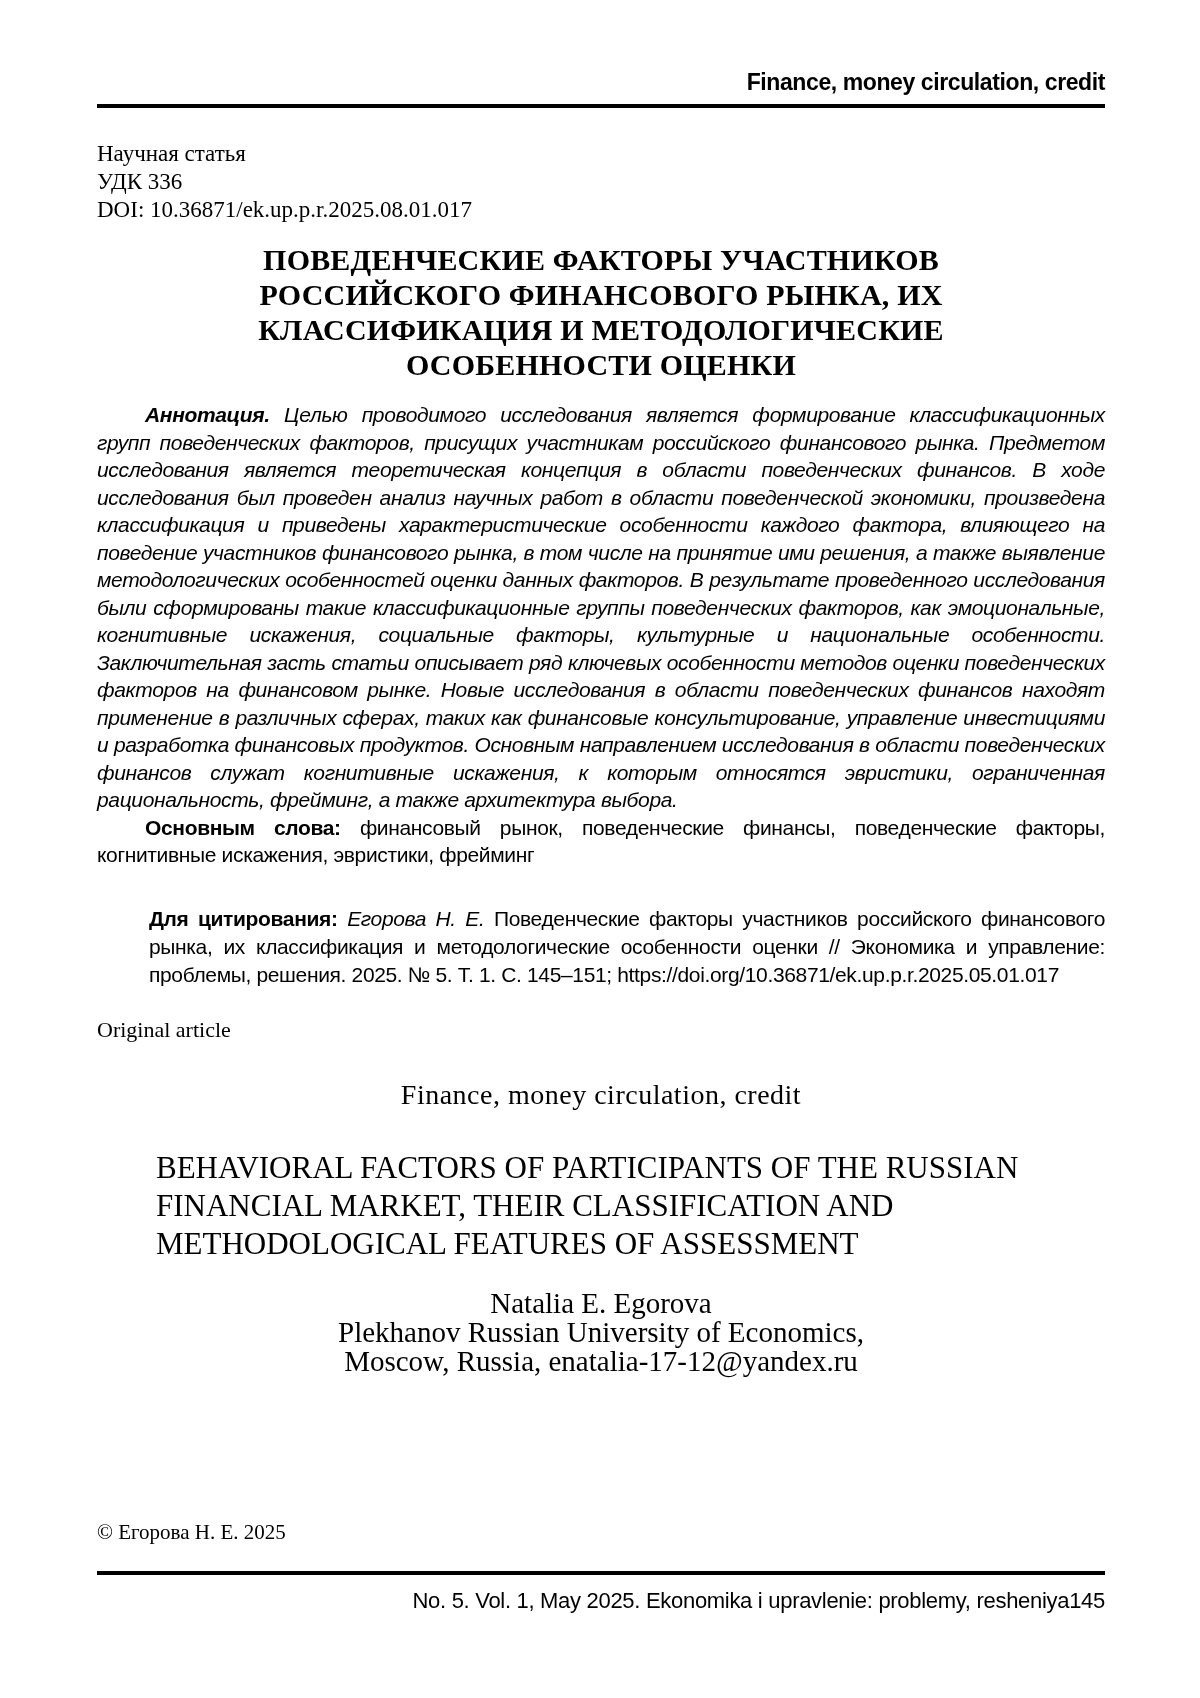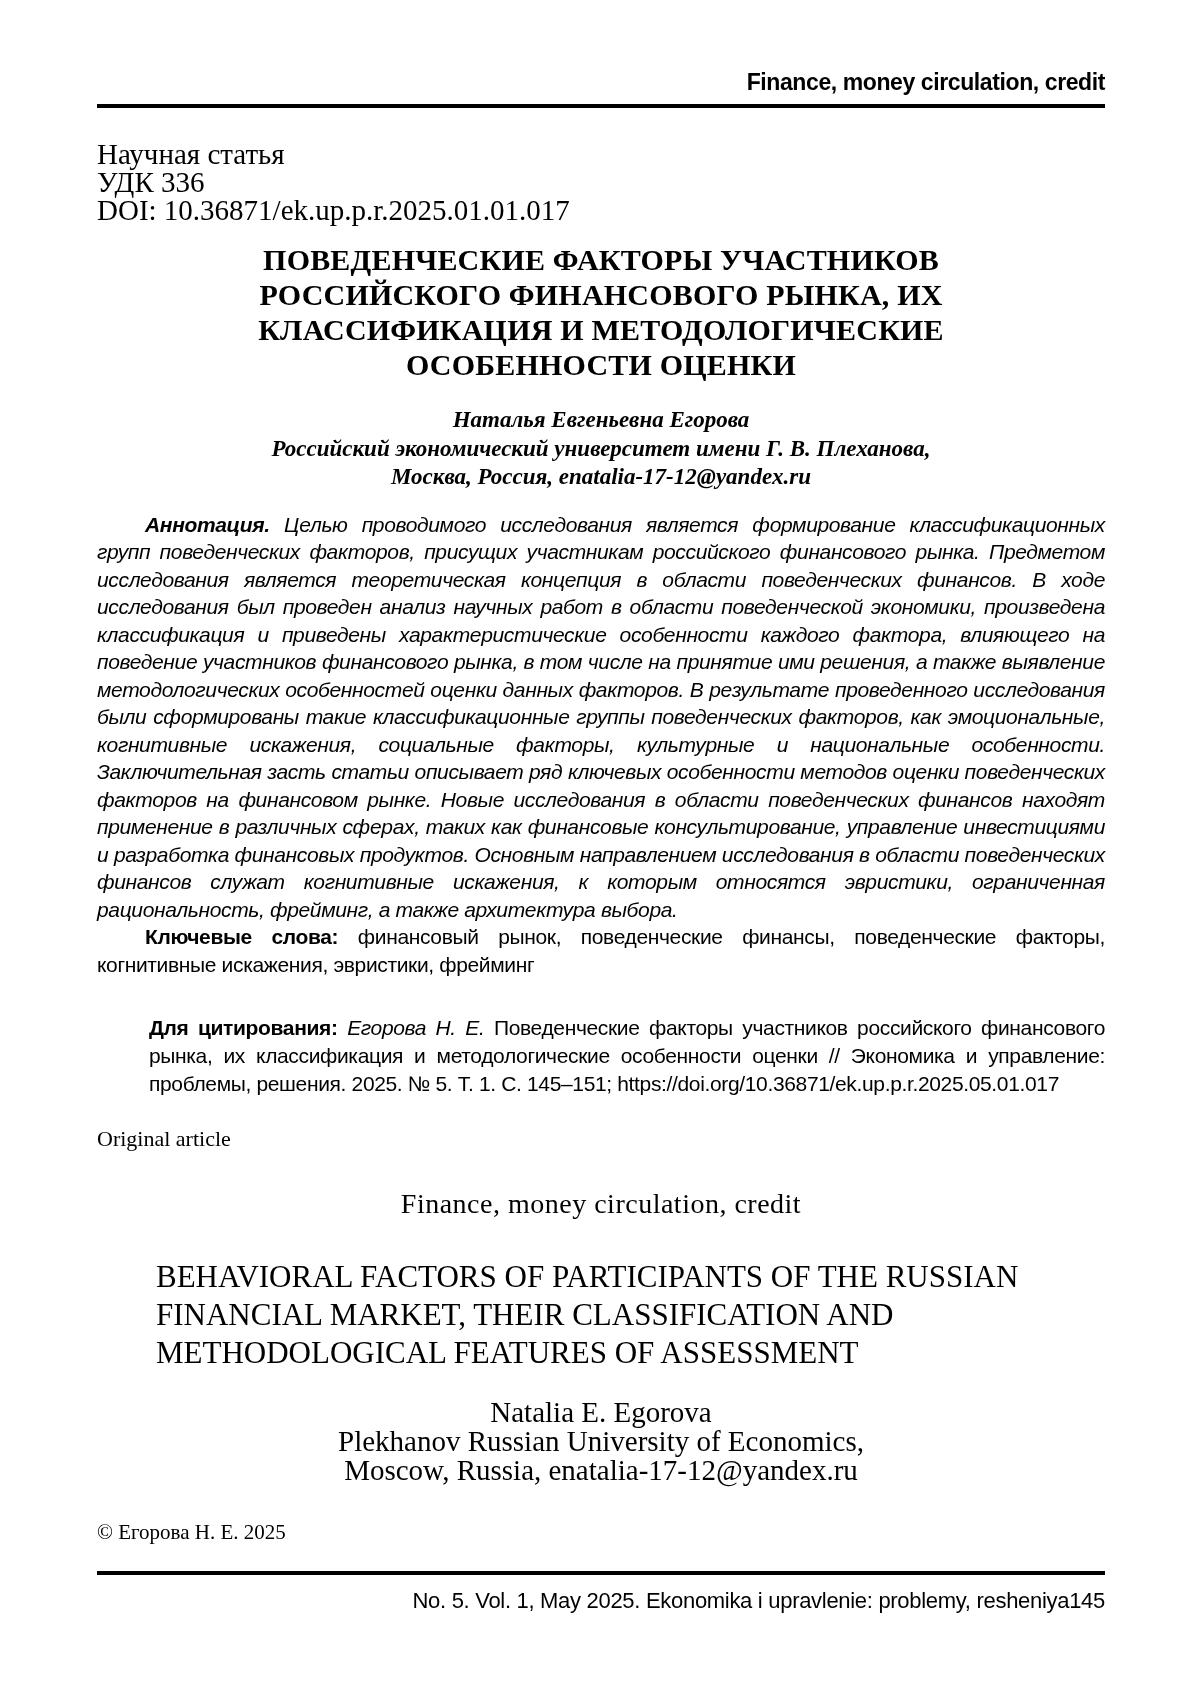--- a/index.html
+++ b/index.html
@@ -28,21 +28,21 @@
     line-height: 25px;
     letter-spacing: -0.4px;
   }
   .rule-top {
     margin-top: 9px;
     height: 4px;
     background: #000;
   }
   .meta {
     margin-top: 32px;
-    font-size: 29px;
+    font-size: 23px;
     line-height: 28px;
   }
   .meta div { white-space: nowrap; }
   .ru-title {
     margin: 18px auto 0 auto;
     max-width: 790px;
     text-align: center;
     font-weight: bold;
     font-size: 30px;
     line-height: 35px;
@@ -138,34 +138,29 @@
 
 <div class="page">
 
   <div class="running-head">Finance, money circulation, credit</div>
 
   <div class="rule-top"></div>
 
   <div class="meta">
     <div>Научная статья</div>
     <div>УДК 336</div>
-    <div>DOI: 10.36871/ek.up.p.r.2025.01.01.017</div>
+    <div>DOI: 10.36871/ek.up.p.r.2025.08.01.017</div>
   </div>
 
   <h1 class="ru-title">ПОВЕДЕНЧЕСКИЕ ФАКТОРЫ УЧАСТНИКОВ РОССИЙСКОГО ФИНАНСОВОГО РЫНКА, ИХ КЛАССИФИКАЦИЯ И МЕТОДОЛОГИЧЕСКИЕ ОСОБЕННОСТИ ОЦЕНКИ</h1>
 
-  <div class="ru-authors">
-    <div>Наталья Евгеньевна Егорова</div>
-    <div>Российский экономический университет имени Г. В. Плеханова,</div>
-    <div>Москва, Россия, enatalia-17-12@yandex.ru</div>
-  </div>
 
   <p class="sans-par abstract"><span class="b">Аннотация.</span> <span>Целью проводимого исследования является формирование классификационных групп поведенческих факторов, присущих участникам российского финансового рынка. Предметом исследования является теоретическая концепция в области поведенческих финансов. В ходе исследования был проведен анализ научных работ в области поведенческой экономики, произведена классификация и приведены характеристические особенности каждого фактора, влияющего на поведение участников финансового рынка, в том числе на принятие ими решения, а также выявление методологических особенностей оценки данных факторов. В результате проведенного исследования были сформированы такие классификационные группы поведенческих факторов, как эмоциональные, когнитивные искажения, социальные факторы, культурные и национальные особенности. Заключительная засть статьи описывает ряд ключевых особенности методов оценки поведенческих факторов на финансовом рынке. Новые исследования в области поведенческих финансов находят применение в различных сферах, таких как финансовые консультирование, управление инвестициями и разработка финансовых продуктов. Основным направлением исследования в области поведенческих финансов служат когнитивные искажения, к которым относятся эвристики, ограниченная рациональность, фрейминг, а также архитектура выбора.</span></p>
 
-  <p class="sans-par keywords"><span class="b">Ключевые слова:</span> <span>финансовый рынок, поведенческие финансы, поведенческие факторы, когнитивные искажения, эвристики, фрейминг</span></p>
+  <p class="sans-par keywords"><span class="b">Основным слова:</span> <span>финансовый рынок, поведенческие финансы, поведенческие факторы, когнитивные искажения, эвристики, фрейминг</span></p>
 
   <p class="sans-par citation"><span class="b">Для цитирования:</span> <span class="i">Егорова Н. Е.</span> <span>Поведенческие факторы участников российского финансового рынка, их классификация и методологические особенности оценки // Экономика и управление: проблемы, решения. 2025. № 5. Т. 1. С. 145–151; https://doi.org/10.36871/ek.up.p.r.2025.05.01.017</span></p>
 
   <div class="original-article">Original article</div>
 
   <div class="en-section">Finance, money circulation, credit</div>
 
   <h2 class="en-title" style="font-weight: normal;">BEHAVIORAL FACTORS OF PARTICIPANTS OF THE RUSSIAN FINANCIAL MARKET, THEIR CLASSIFICATION AND METHODOLOGICAL FEATURES OF ASSESSMENT</h2>
 
   <div class="en-authors">

